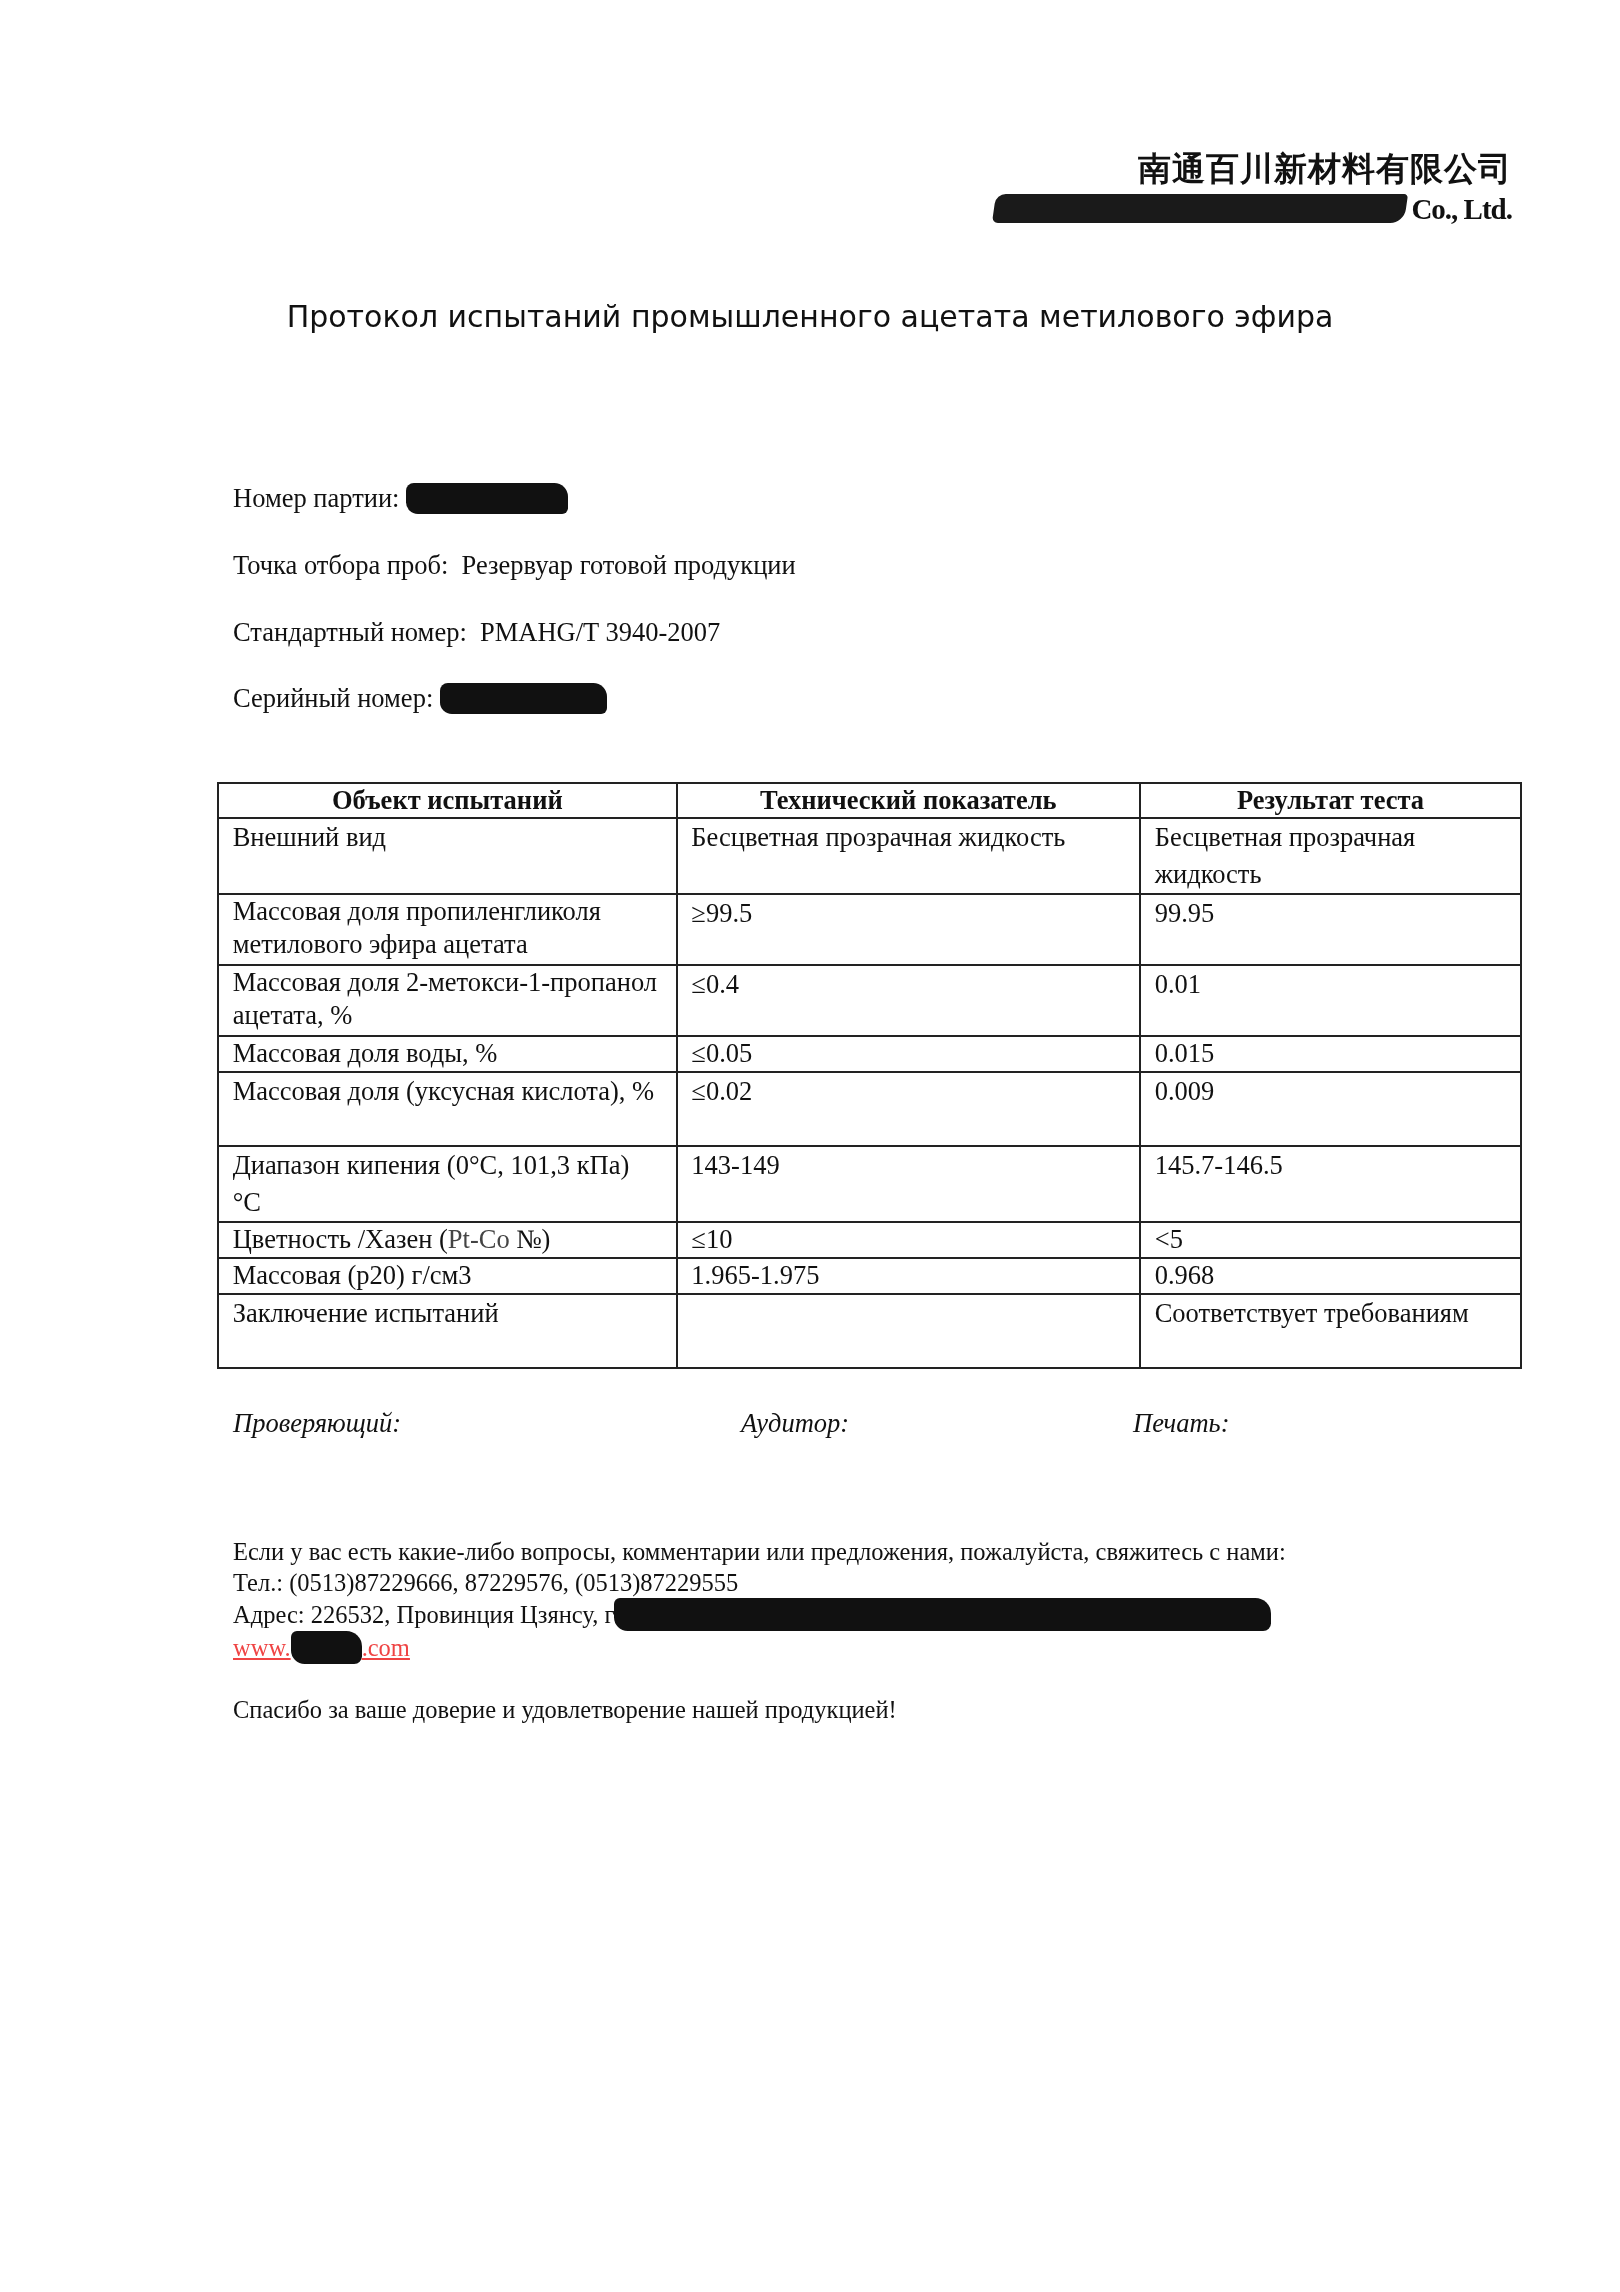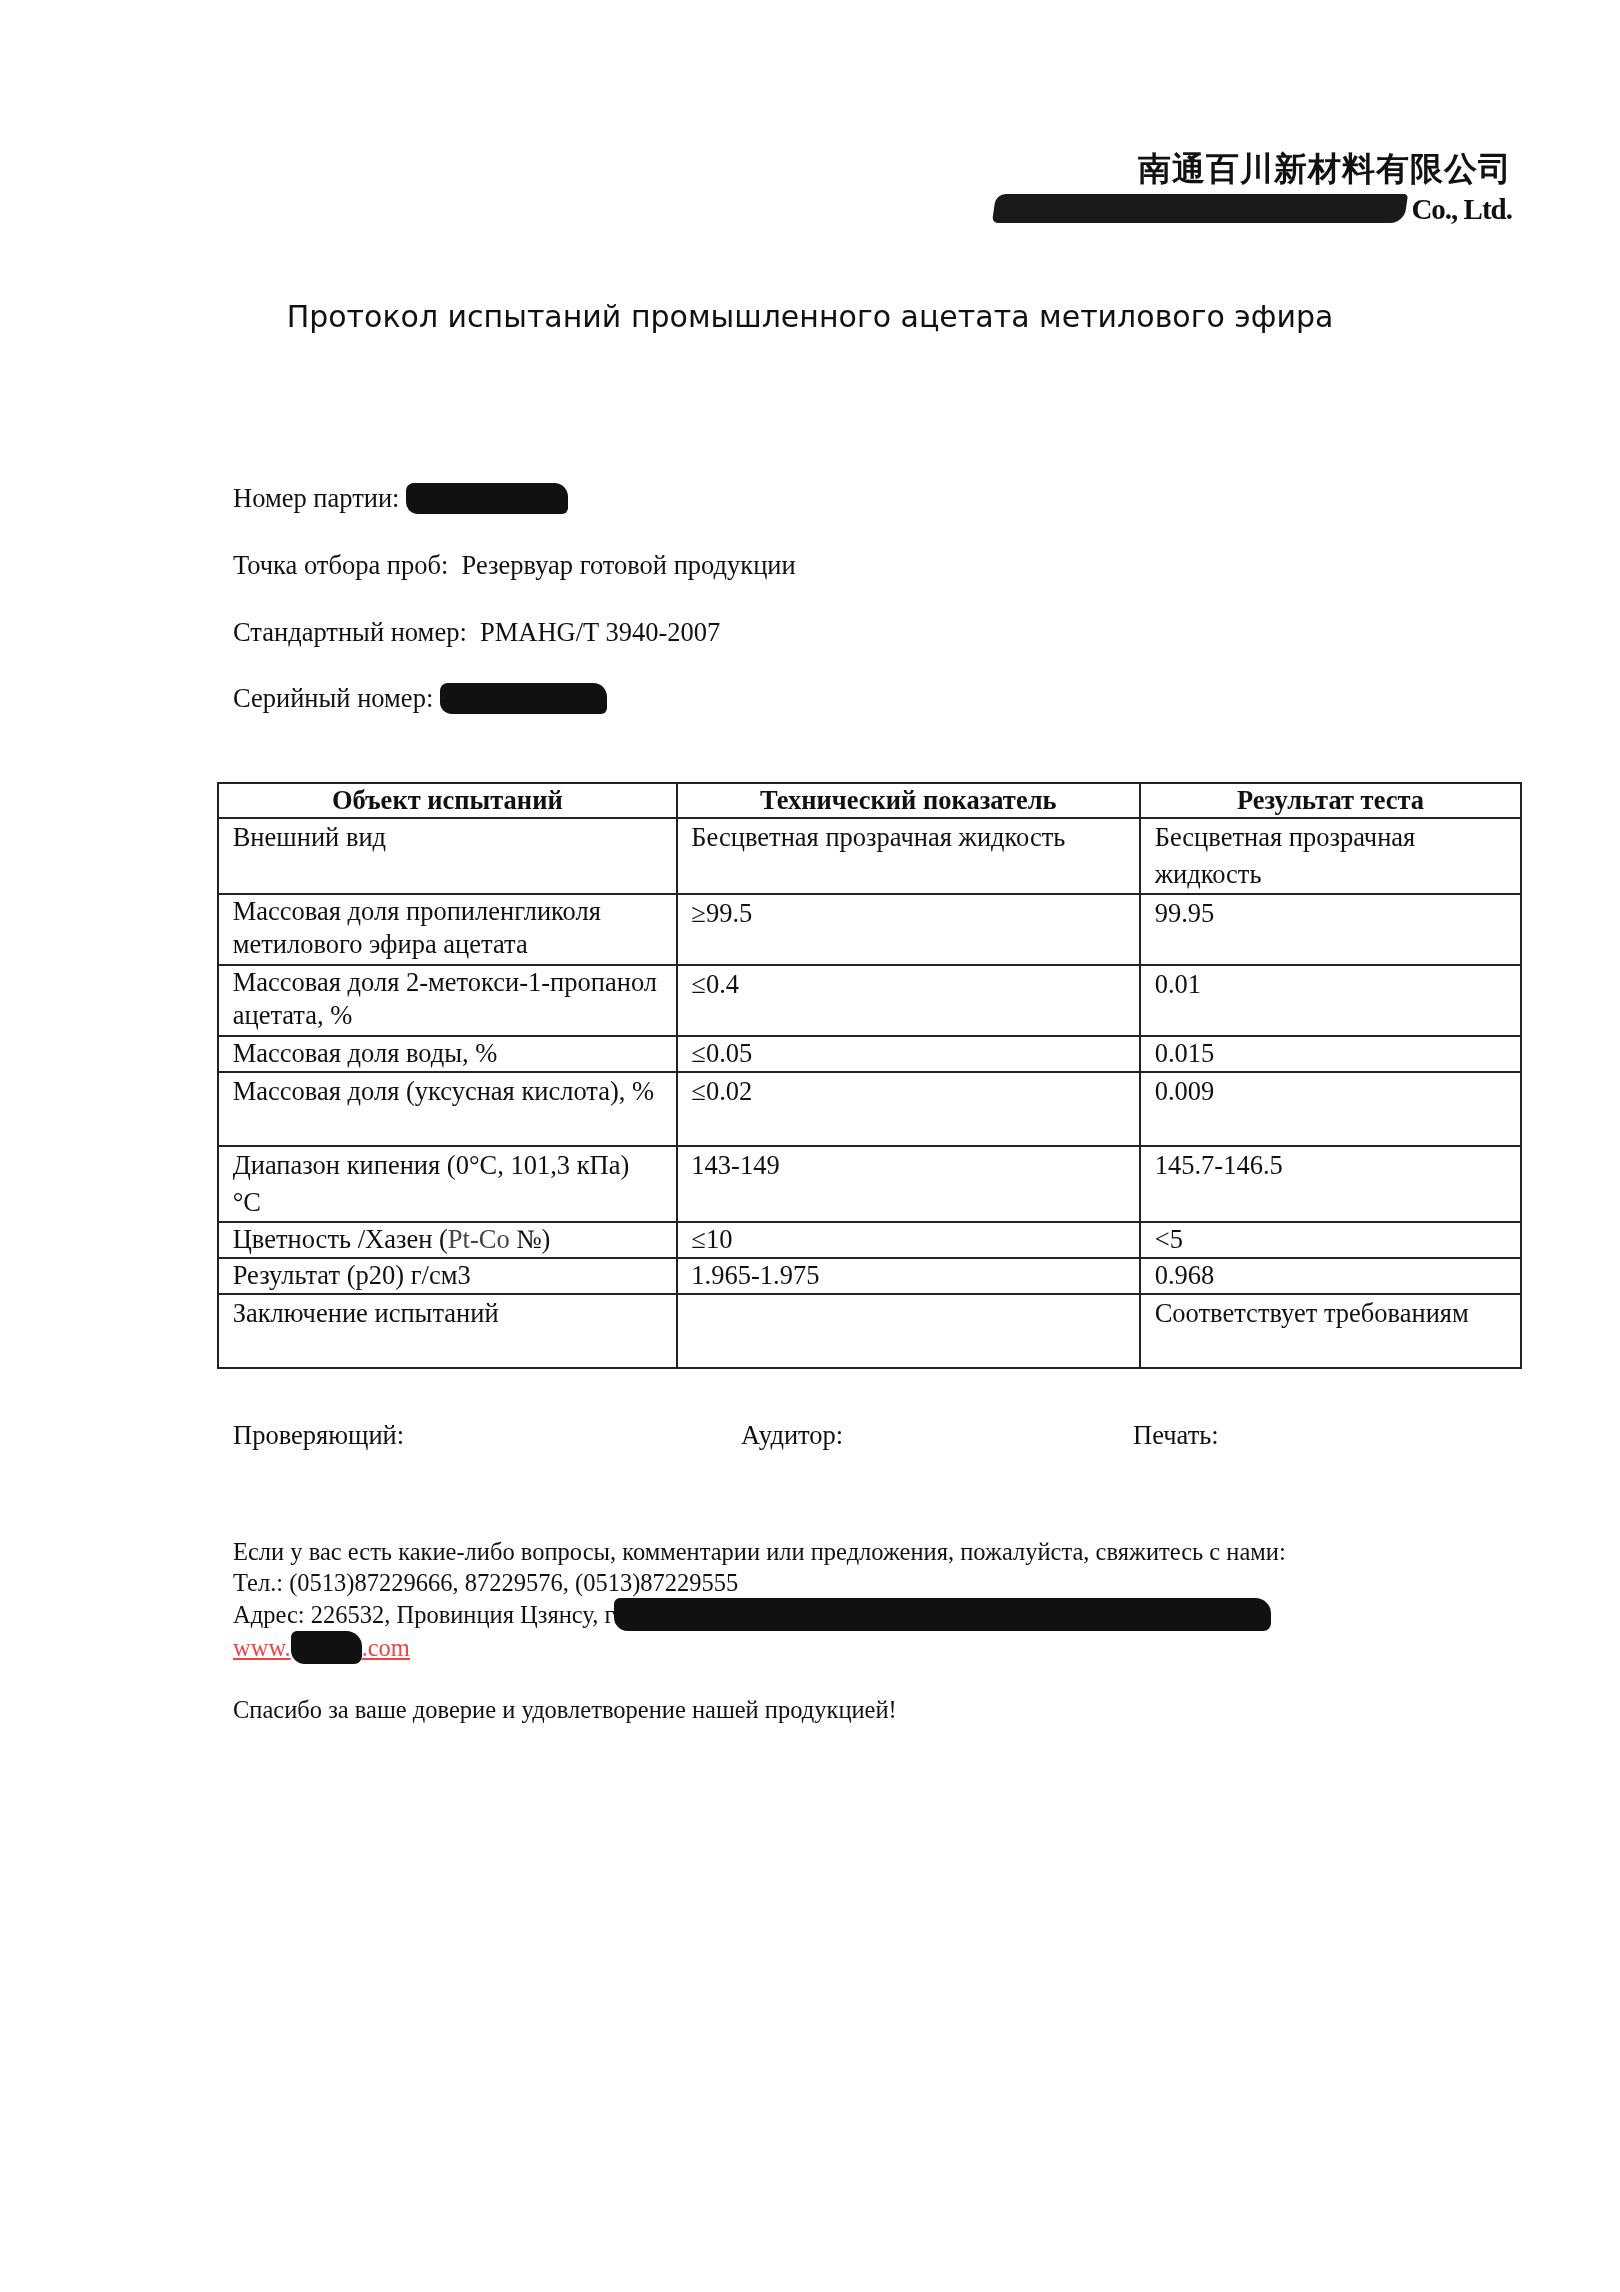--- a/index.html
+++ b/index.html
@@ -16,21 +16,21 @@
 
     table.results { position: absolute; left: 217px; top: 782px; width: 1305px; border-collapse: collapse; font-family: "Liberation Serif", serif; font-size: 26.5px; color: #111; }
     table.results td, table.results th { border: 2px solid #222; vertical-align: top; padding: 0 13.7px; line-height: 37px; }
     table.results th { font-weight: bold; text-align: center; height: 33px; line-height: 33px; }
     .c1 { width: 431px; }
     .c2 { width: 436px; }
     .c3 { width: 353px; }
     .ptco { color: #444; }
 
     .signatures { position: absolute; top: 1404px; left: 233px; width: 1078px; font-family: "Liberation Serif", serif; font-size: 26.5px; }
-    .signatures span { position: absolute; top: 16px; white-space: nowrap; }
+    .signatures span { position: absolute; top: 4px; white-space: nowrap; font-style: italic; }
 
     .contact { position: absolute; left: 233px; top: 1536px; font-family: "Liberation Serif", serif; font-size: 24.5px; line-height: 31px; color: #111; }
     .contact .redact { display: inline-block; height: 33px; background: #111; vertical-align: -7.8px; border-radius: 5.9px 15.7px 7.8px 13.7px; }
     .contact a { color: #ef4444; text-decoration: underline; }
 
     .thanks { position: absolute; left: 233px; top: 1696px; font-family: "Liberation Serif", serif; font-size: 24.5px; color: #111; }
   </style>
 </head>
 <body>
 
@@ -94,21 +94,21 @@
     <td>Диапазон кипения (0°C, 101,3 кПа) °C</td>
     <td>143-149</td>
     <td>145.7-146.5</td>
   </tr>
   <tr style="height:36px;">
     <td style="line-height:33px;"><span>Цветность /Хазен (</span><span class="ptco">Pt-Co</span><span> №)</span></td>
     <td style="line-height:33px;">≤10</td>
     <td style="line-height:33px;">&lt;5</td>
   </tr>
   <tr style="height:36px;">
-    <td style="line-height:33px;">Результат (р20) г/см3</td>
+    <td style="line-height:33px;">Массовая (р20) г/см3</td>
     <td style="line-height:33px;">1.965-1.975</td>
     <td style="line-height:33px;border-radius:12px;">0.968</td>
   </tr>
   <tr style="height:74px;">
     <td>Заключение испытаний</td>
     <td></td>
     <td>Соответствует требованиям</td>
   </tr>
 </tbody>
   </table>

